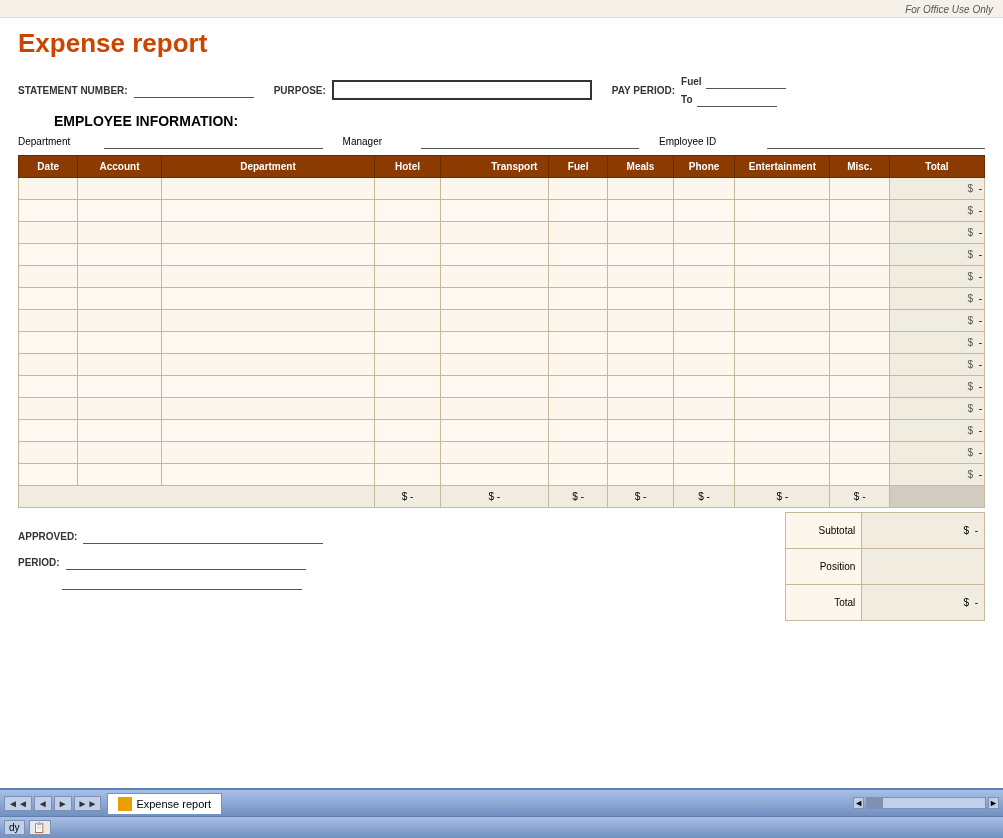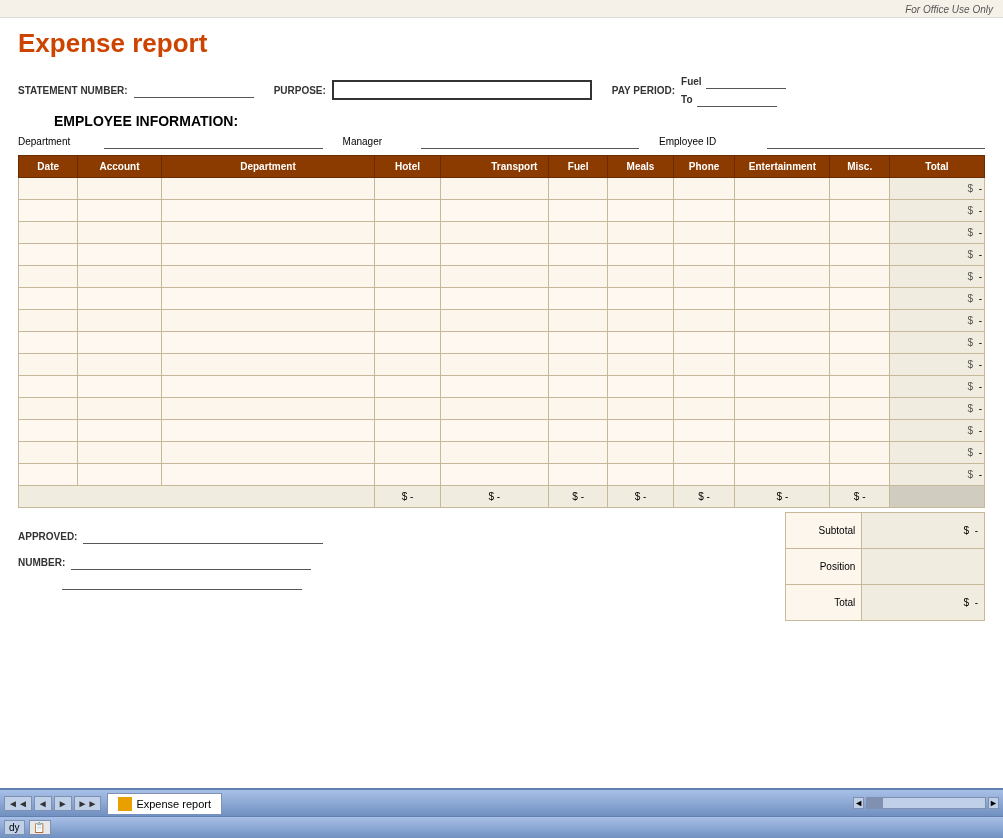--- a/index.html
+++ b/index.html
@@ -529,21 +529,21 @@
 
     <div style="display:flex; justify-content:space-between; align-items:flex-start; margin-top:4px;">
 
       <div style="flex:1; display:flex; flex-direction:column; gap:10px; margin-top:16px;">
         <div class="approved-section">
           <span class="form-label">APPROVED:</span>
           <input class="underline-input" type="text" style="width: 240px;" value="">
         </div>
         <div class="notes-section">
           <div class="notes-line">
-            <span class="form-label">NUMBER:</span>
+            <span class="form-label">PERIOD:</span>
             <input class="underline-input" type="text" style="width: 240px;" value="">
           </div>
           <div class="notes-line" style="padding-left:44px;">
             <input class="underline-input" type="text" style="width: 240px;" value="">
           </div>
         </div>
       </div>
 
       <table class="summary-table">
         <tbody>

